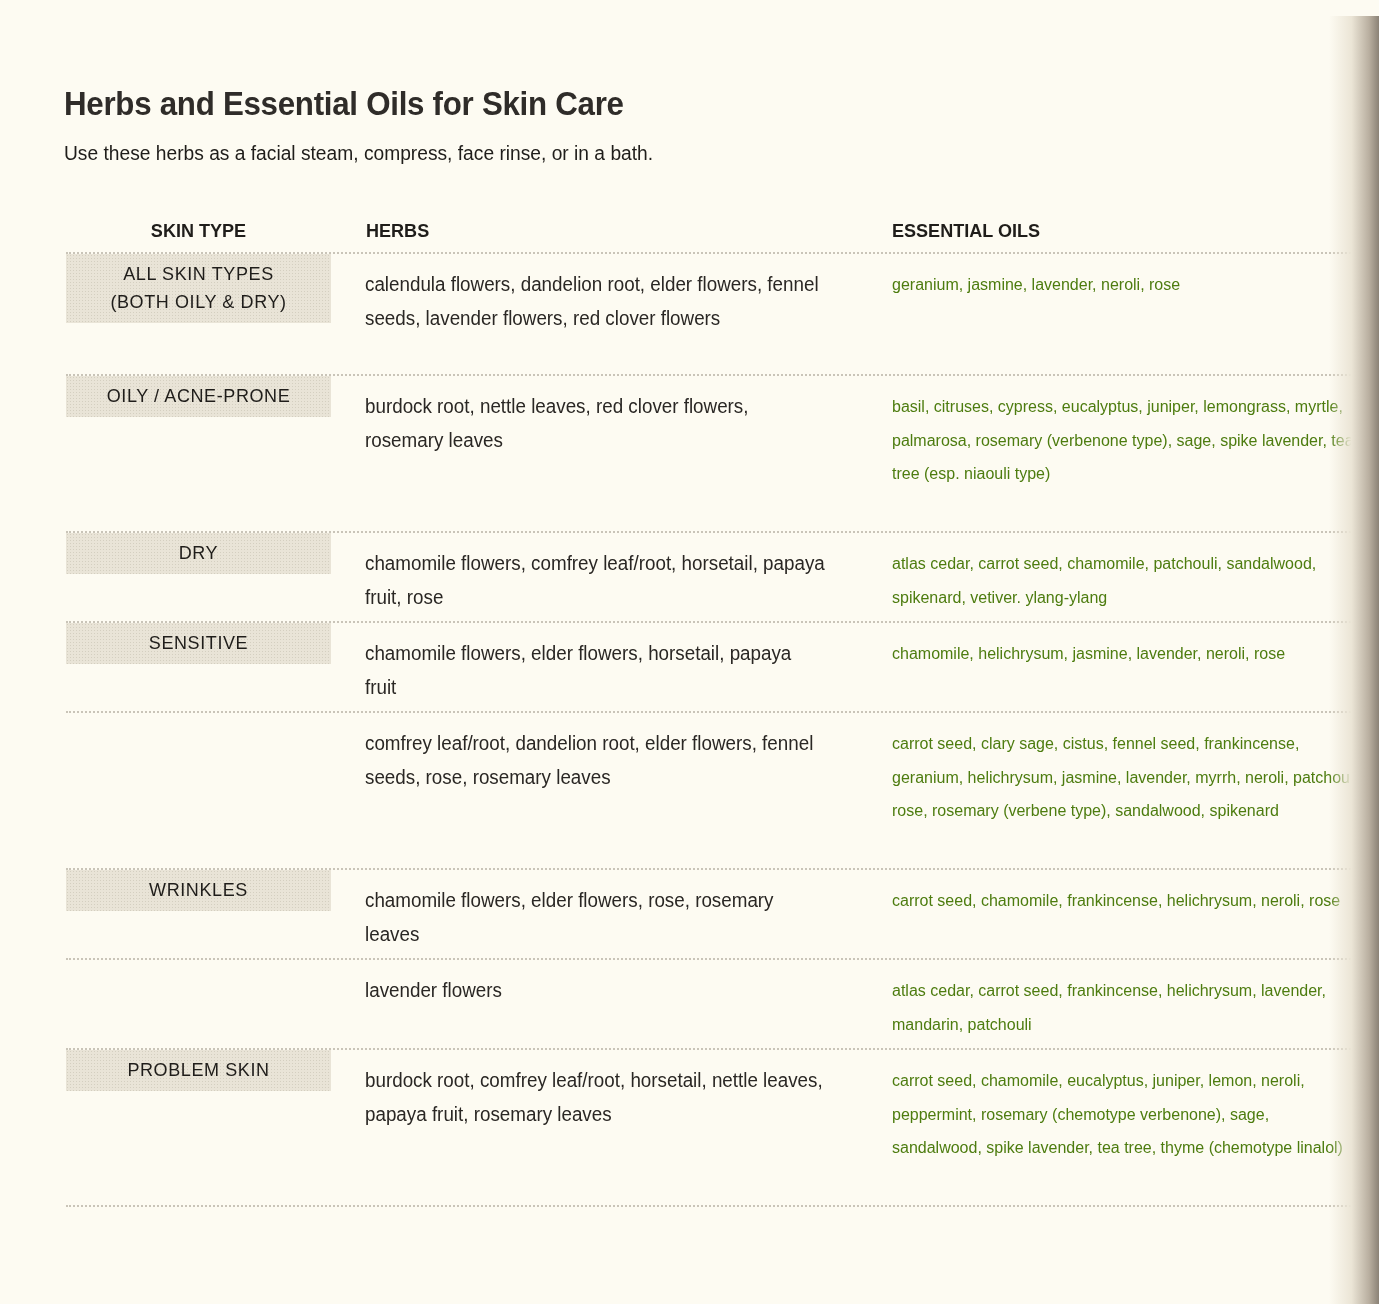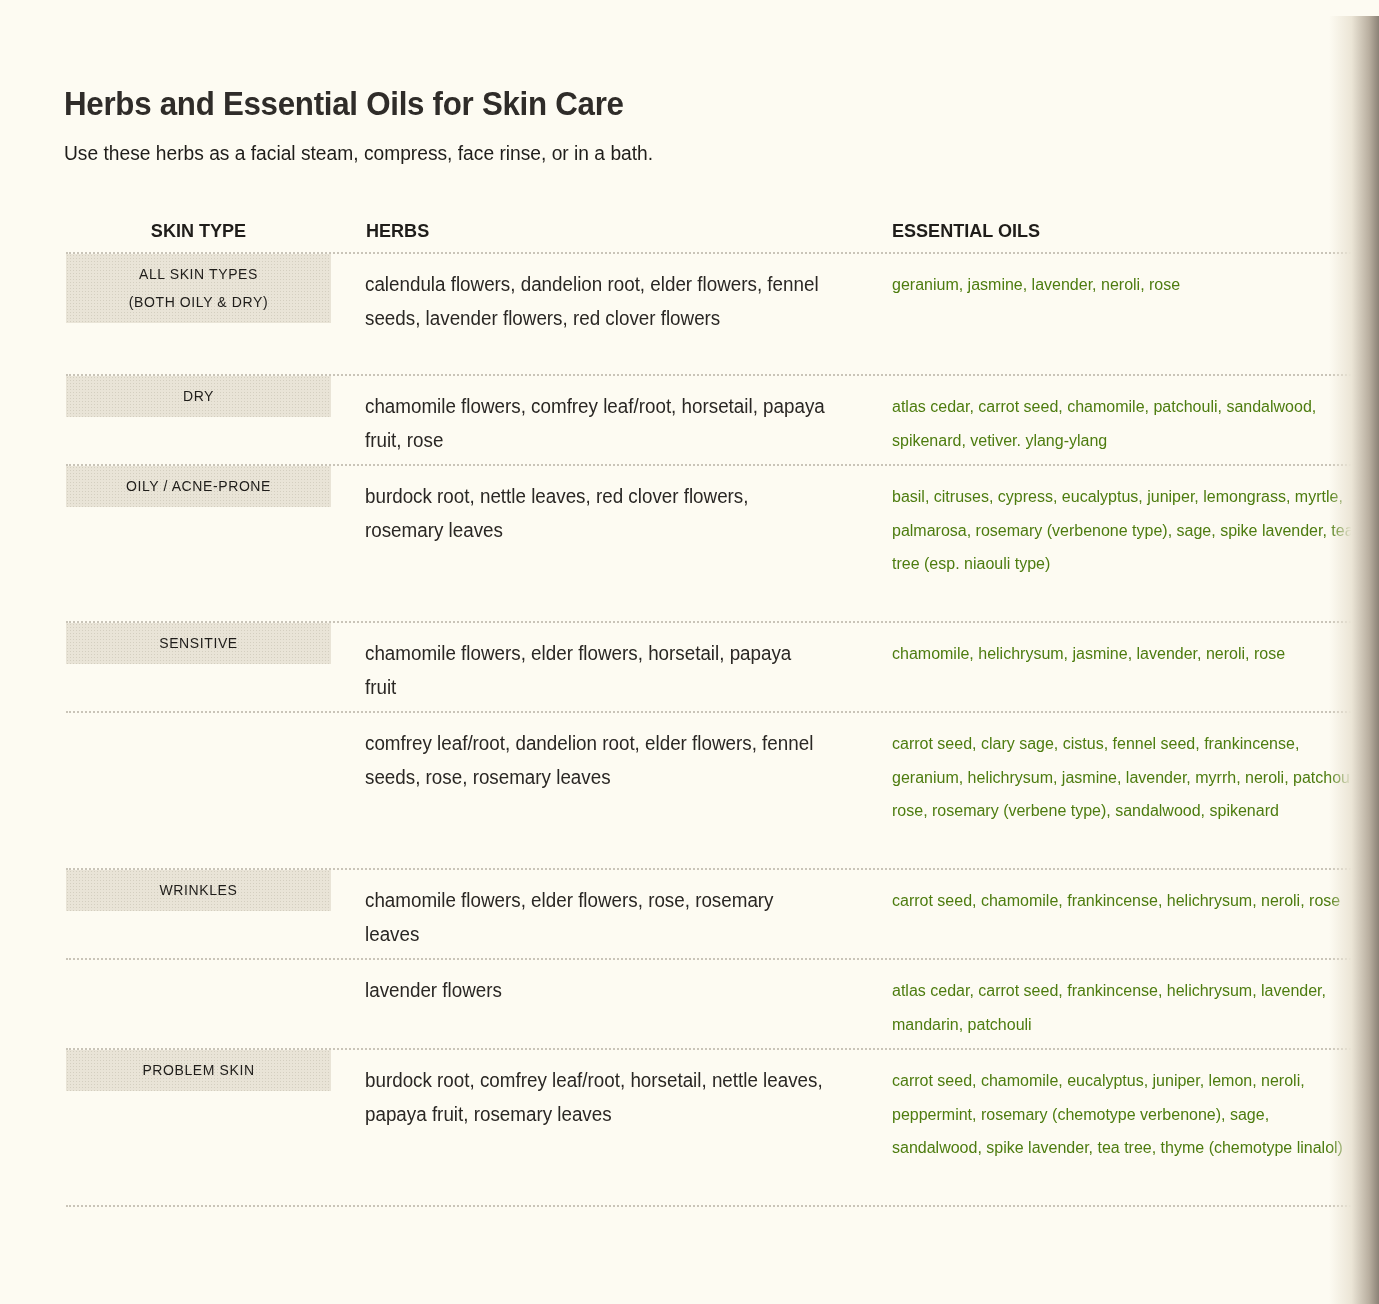--- a/index.html
+++ b/index.html
@@ -35,21 +35,21 @@
     .table { position: absolute; left: 66px; top: 236px; width: 1313px; }
     .row {
       position: relative; border-top: 2px dotted #c9c4b8;
     }
     .row.last { border-bottom: 2px dotted #c9c4b8; }
     .skin {
       position: absolute; left: 0; top: 0; width: 265px;
       background: #e9e4d7;
       background-image: radial-gradient(rgba(120,110,90,0.18) 1px, transparent 1px);
       background-size: 3px 3px;
-      text-align: center; font-size: 14px; color: #1f1d1a; letter-spacing: 0.6px;
+      text-align: center; font-size: 18px; color: #1f1d1a; letter-spacing: 0.6px;
       padding: 6px 0 7px 0; line-height: 28px;
       white-space: pre-line;
     }
     .herbs {
       position: absolute; left: 299px; width: 490px;
       font-size: 20px; line-height: 33.5px; color: #2a2724;
       transform: scaleX(0.94); transform-origin: left top;
     }
     .oils {
       position: absolute; left: 826px; width: 470px;
@@ -67,29 +67,29 @@
   <div class="col-head h-herbs">HERBS</div>
   <div class="col-head h-oils">ESSENTIAL OILS</div>
 
   <div class="table">
     <div class="row" style="height:120px">
       <div class="skin">ALL SKIN TYPES
 (BOTH OILY &amp; DRY)</div>
       <div class="herbs" style="top:14px">calendula flowers, dandelion root, elder flowers, fennel seeds, lavender flowers, red clover flowers</div>
       <div class="oils" style="top:14px">geranium, jasmine, lavender, neroli, rose</div>
     </div>
+    <div class="row" style="height:155px">
+      <div class="skin">OILY / ACNE-PRONE</div>
+      <div class="herbs" style="top:14px">burdock root, nettle leaves, red clover flowers, rosemary leaves</div>
+      <div class="oils" style="top:14px">basil, citruses, cypress, eucalyptus, juniper, lemongrass, myrtle, palmarosa, rosemary (verbenone type), sage, spike lavender, tea tree (esp. niaouli type)</div>
+    </div>
     <div class="row" style="height:88px">
       <div class="skin">DRY</div>
       <div class="herbs" style="top:14px">chamomile flowers, comfrey leaf/root, horsetail, papaya fruit, rose</div>
       <div class="oils" style="top:14px">atlas cedar, carrot seed, chamomile, patchouli, sandalwood, spikenard, vetiver. ylang-ylang</div>
-    </div>
-    <div class="row" style="height:155px">
-      <div class="skin">OILY / ACNE-PRONE</div>
-      <div class="herbs" style="top:14px">burdock root, nettle leaves, red clover flowers, rosemary leaves</div>
-      <div class="oils" style="top:14px">basil, citruses, cypress, eucalyptus, juniper, lemongrass, myrtle, palmarosa, rosemary (verbenone type), sage, spike lavender, tea tree (esp. niaouli type)</div>
     </div>
     <div class="row" style="height:88px">
       <div class="skin">SENSITIVE</div>
       <div class="herbs" style="top:14px">chamomile flowers, elder flowers, horsetail, papaya fruit</div>
       <div class="oils" style="top:14px">chamomile, helichrysum, jasmine, lavender, neroli, rose</div>
     </div>
     <div class="row" style="height:155px">
       <div class="herbs" style="top:14px">comfrey leaf/root, dandelion root, elder flowers, fennel seeds, rose, rosemary leaves</div>
       <div class="oils" style="top:14px">carrot seed, clary sage, cistus, fennel seed, frankincense, geranium, helichrysum, jasmine, lavender, myrrh, neroli, patchouli, rose, rosemary (verbene type), sandalwood, spikenard</div>
     </div>

